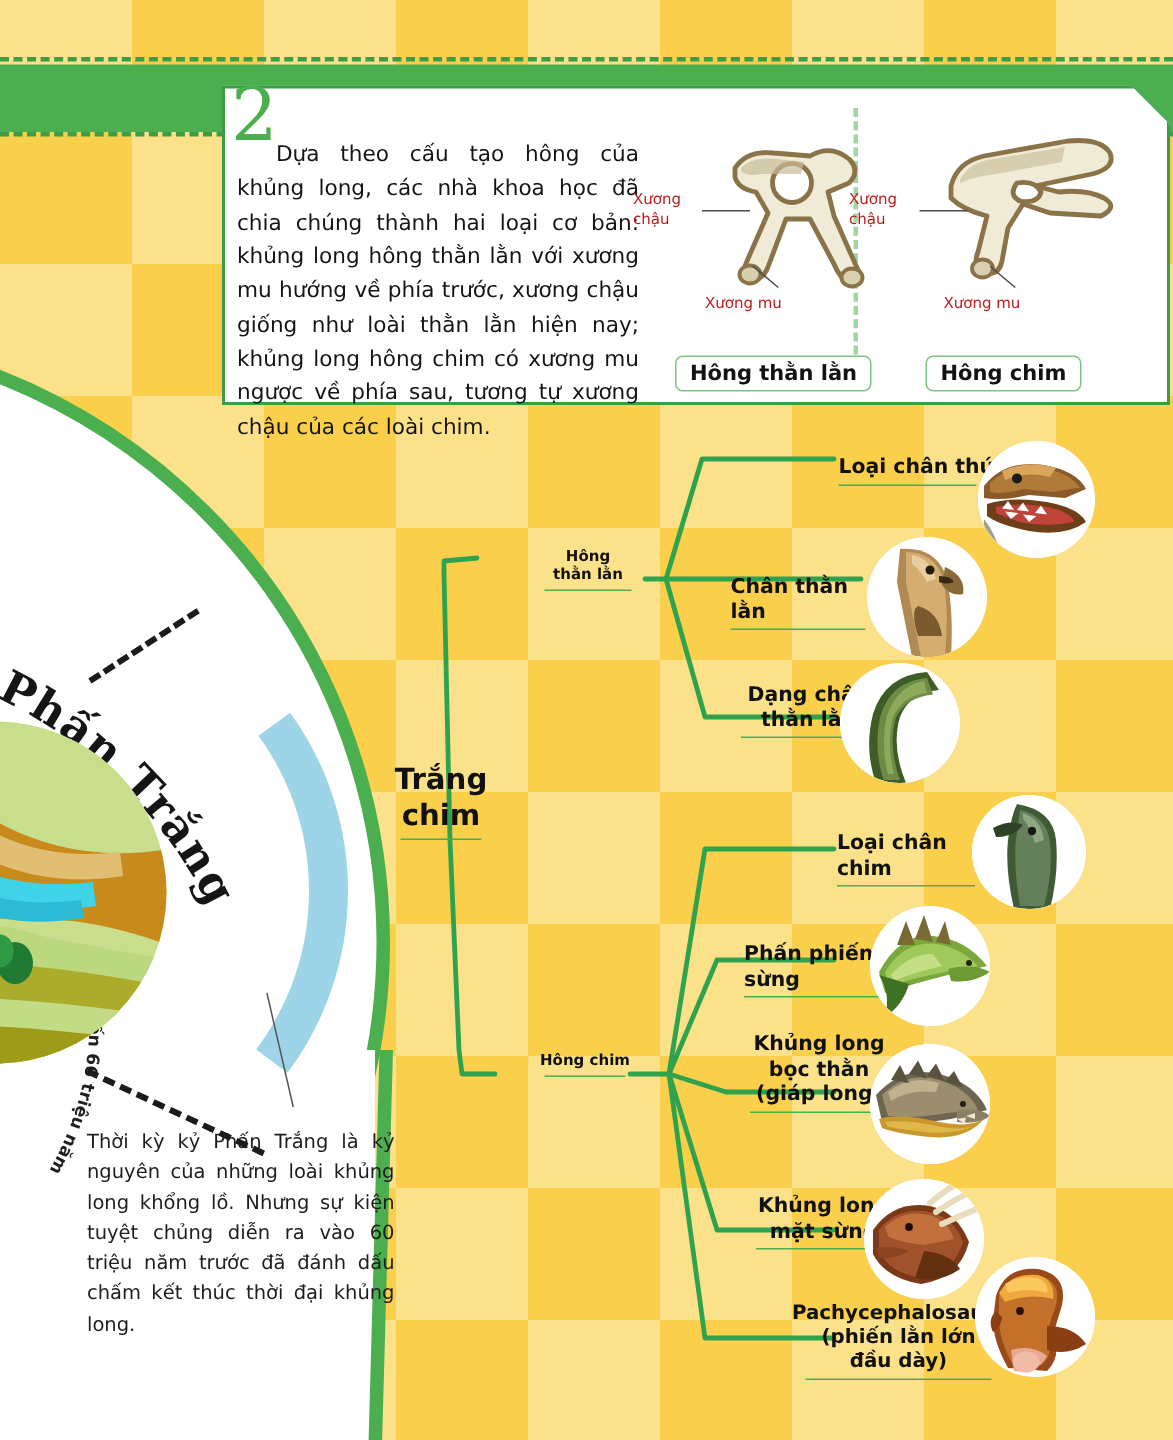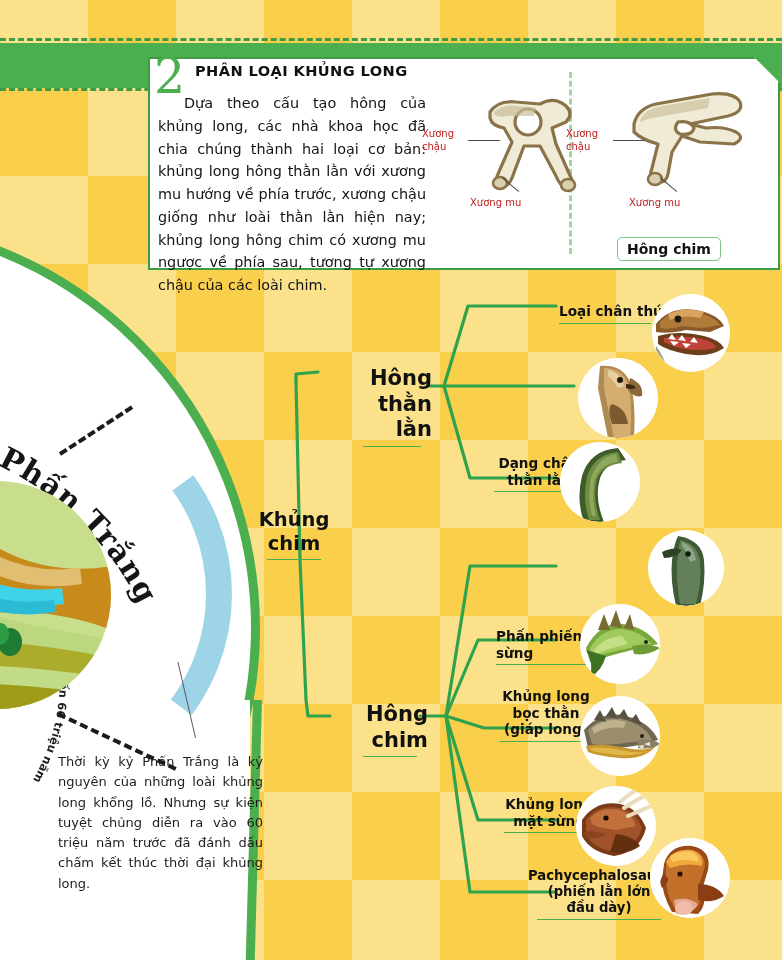--- a/index.html
+++ b/index.html
@@ -136,21 +136,21 @@
   .bs2{left:628px;top:88px;width:118px;height:100px;}
 
   
   .treesvg{position:absolute;left:0;top:0;width:782px;height:960px;pointer-events:none;}
 
   .nlabel{
     position:absolute;font-size:15px;font-weight:700;color:#111;line-height:1.22;
     text-align:center;
   }
   .nlabel.lv1{font-size:19.5px;}
-  .nlabel.lv2{font-size:21px;text-align:right;}
+  .nlabel.lv2{font-size:10px;}
   .nlabel u{text-decoration:none;display:block;border-bottom:1.8px solid #4BAE4F;
     width:72%;margin:3px auto 0;}
   .nlabel.lv3 u{width:88%;}
   .nlabel.rt{text-align:left;}
   .nlabel.rt u{margin-left:0;}
 
   
   .pcircle{
     position:absolute;border-radius:50%;background:#fff;overflow:hidden;
   }
@@ -235,21 +235,20 @@
       </g>
     </svg>
   </div>
 
   <div class="leader"></div>
 
   <div class="cretapara">Thời kỳ kỷ Phấn Trắng là kỷ nguyên của những loài khủng long khổng lồ. Nhưng sự kiện tuyệt chủng diễn ra vào 60 triệu năm trước đã đánh dấu chấm kết thúc thời đại khủng long.</div>
 
   <div class="panel"></div>
   <div class="panel-num">2</div>
-  <div class="panel-title">PHÂN LOẠI KHỦNG LONG</div>
   <div class="panel-body">Dựa theo cấu tạo hông của khủng long, các nhà khoa học đã chia chúng thành hai loại cơ bản: khủng long hông thằn lằn với xương mu hướng về phía trước, xương chậu giống như loài thằn lằn hiện nay; khủng long hông chim có xương mu ngược về phía sau, tương tự xương chậu của các loài chim.</div>
 
   <div class="vdash"></div>
 
   <svg class="bonesvg bs1" viewBox="0 0 108 108">
     <g fill="#EFEBD6" stroke="#8A7348" stroke-width="3.2" stroke-linejoin="round" stroke-linecap="round">
       <path d="M12,24 Q20,12 38,14 L62,16 Q76,8 88,18 Q96,26 88,34 L74,40 L78,56 L94,92 Q96,100 88,100 Q82,98 78,88 L62,58 L46,58 L34,90 Q30,100 22,98 Q16,94 20,86 L34,54 L26,40 Q14,38 12,30 Z"></path>
       <circle cx="50" cy="34" r="13" fill="#FFFFFF"></circle>
     </g>
     <g fill="#C9BE9A" opacity="0.7">
@@ -277,20 +276,21 @@
   <div class="bonelabel bl-xc1">Xương<br>chậu</div>
   <div class="bonelabel bl-xc2">Xương<br>chậu</div>
   <div class="bonelabel bl-xm1">Xương mu</div>
   <div class="bonelabel bl-xm2">Xương mu</div>
 
   <div class="tick t1"></div>
   <div class="tick t2"></div>
   <div class="tick t3"></div>
   <div class="tick t4"></div>
 
+  <div class="badge badge-left">Hông thằn lằn</div>
   <div class="badge badge-right">Hông chim</div>
 
   <svg class="treesvg" viewBox="0 0 782 960">
     <g stroke="#2FA24D" stroke-width="3.2" fill="none" stroke-linecap="round" stroke-linejoin="round">
 
       <path d="M296,382 L296,374 L318,372"></path>
       <path d="M296,382 L300,560 L306,700 L308,716 L330,716"></path>
 
       <path d="M430,386 L444,386"></path>
       <path d="M444,386 L468,306 L556,306"></path>
@@ -300,46 +300,54 @@
       <path d="M420,716 L446,716"></path>
       <path d="M446,716 L470,566 L556,566"></path>
       <path d="M446,716 L478,640 L556,640"></path>
       <path d="M446,716 L484,728 L556,728"></path>
       <path d="M446,716 L478,820 L556,820"></path>
       <path d="M446,716 L470,892 L556,892"></path>
     </g>
   </svg>
 
   <div class="nlabel lv1" style="left:256px;top:508px;width:76px;">
-    <span>Khủng</span><br>
+    <span>Trắng</span><br>
     <span>chim</span>
     <u></u>
   </div>
 
   <div class="nlabel lv2" style="left:352px;top:366px;width:80px;">
     <span>Hông</span><br>
     <span>thằn lằn</span>
     <u></u>
   </div>
 
   <div class="nlabel lv2" style="left:352px;top:702px;width:76px;">
     <span>Hông chim</span>
     <u></u>
   </div>
 
   <div class="nlabel lv3 rt" style="left:559px;top:303px;width:104px;font-size:13.6px;">
     <span>Loại chân thú</span>
     <u></u>
   </div>
+  <div class="nlabel lv3 rt" style="left:487px;top:383px;width:102px;font-size:13.6px;">
+    <span>Chân thằn lằn</span>
+    <u></u>
+  </div>
   <div class="nlabel lv3" style="left:488px;top:455px;width:102px;font-size:13.6px;">
     <span>Dạng chân</span><br>
     <span>thằn lằn</span>
     <u></u>
   </div>
 
+  <div class="nlabel lv3 rt" style="left:558px;top:554px;width:104px;font-size:13.6px;">
+    <span>Loại chân chim</span>
+    <u></u>
+  </div>
   <div class="nlabel lv3 rt" style="left:496px;top:628px;width:110px;font-size:13.6px;">
     <span>Phấn phiến sừng</span>
     <u></u>
   </div>
   <div class="nlabel lv3" style="left:494px;top:688px;width:104px;font-size:13.6px;">
     <span>Khủng long</span><br>
     <span>bọc thằn</span><br>
     <span>(giáp long)</span>
     <u></u>
   </div>

